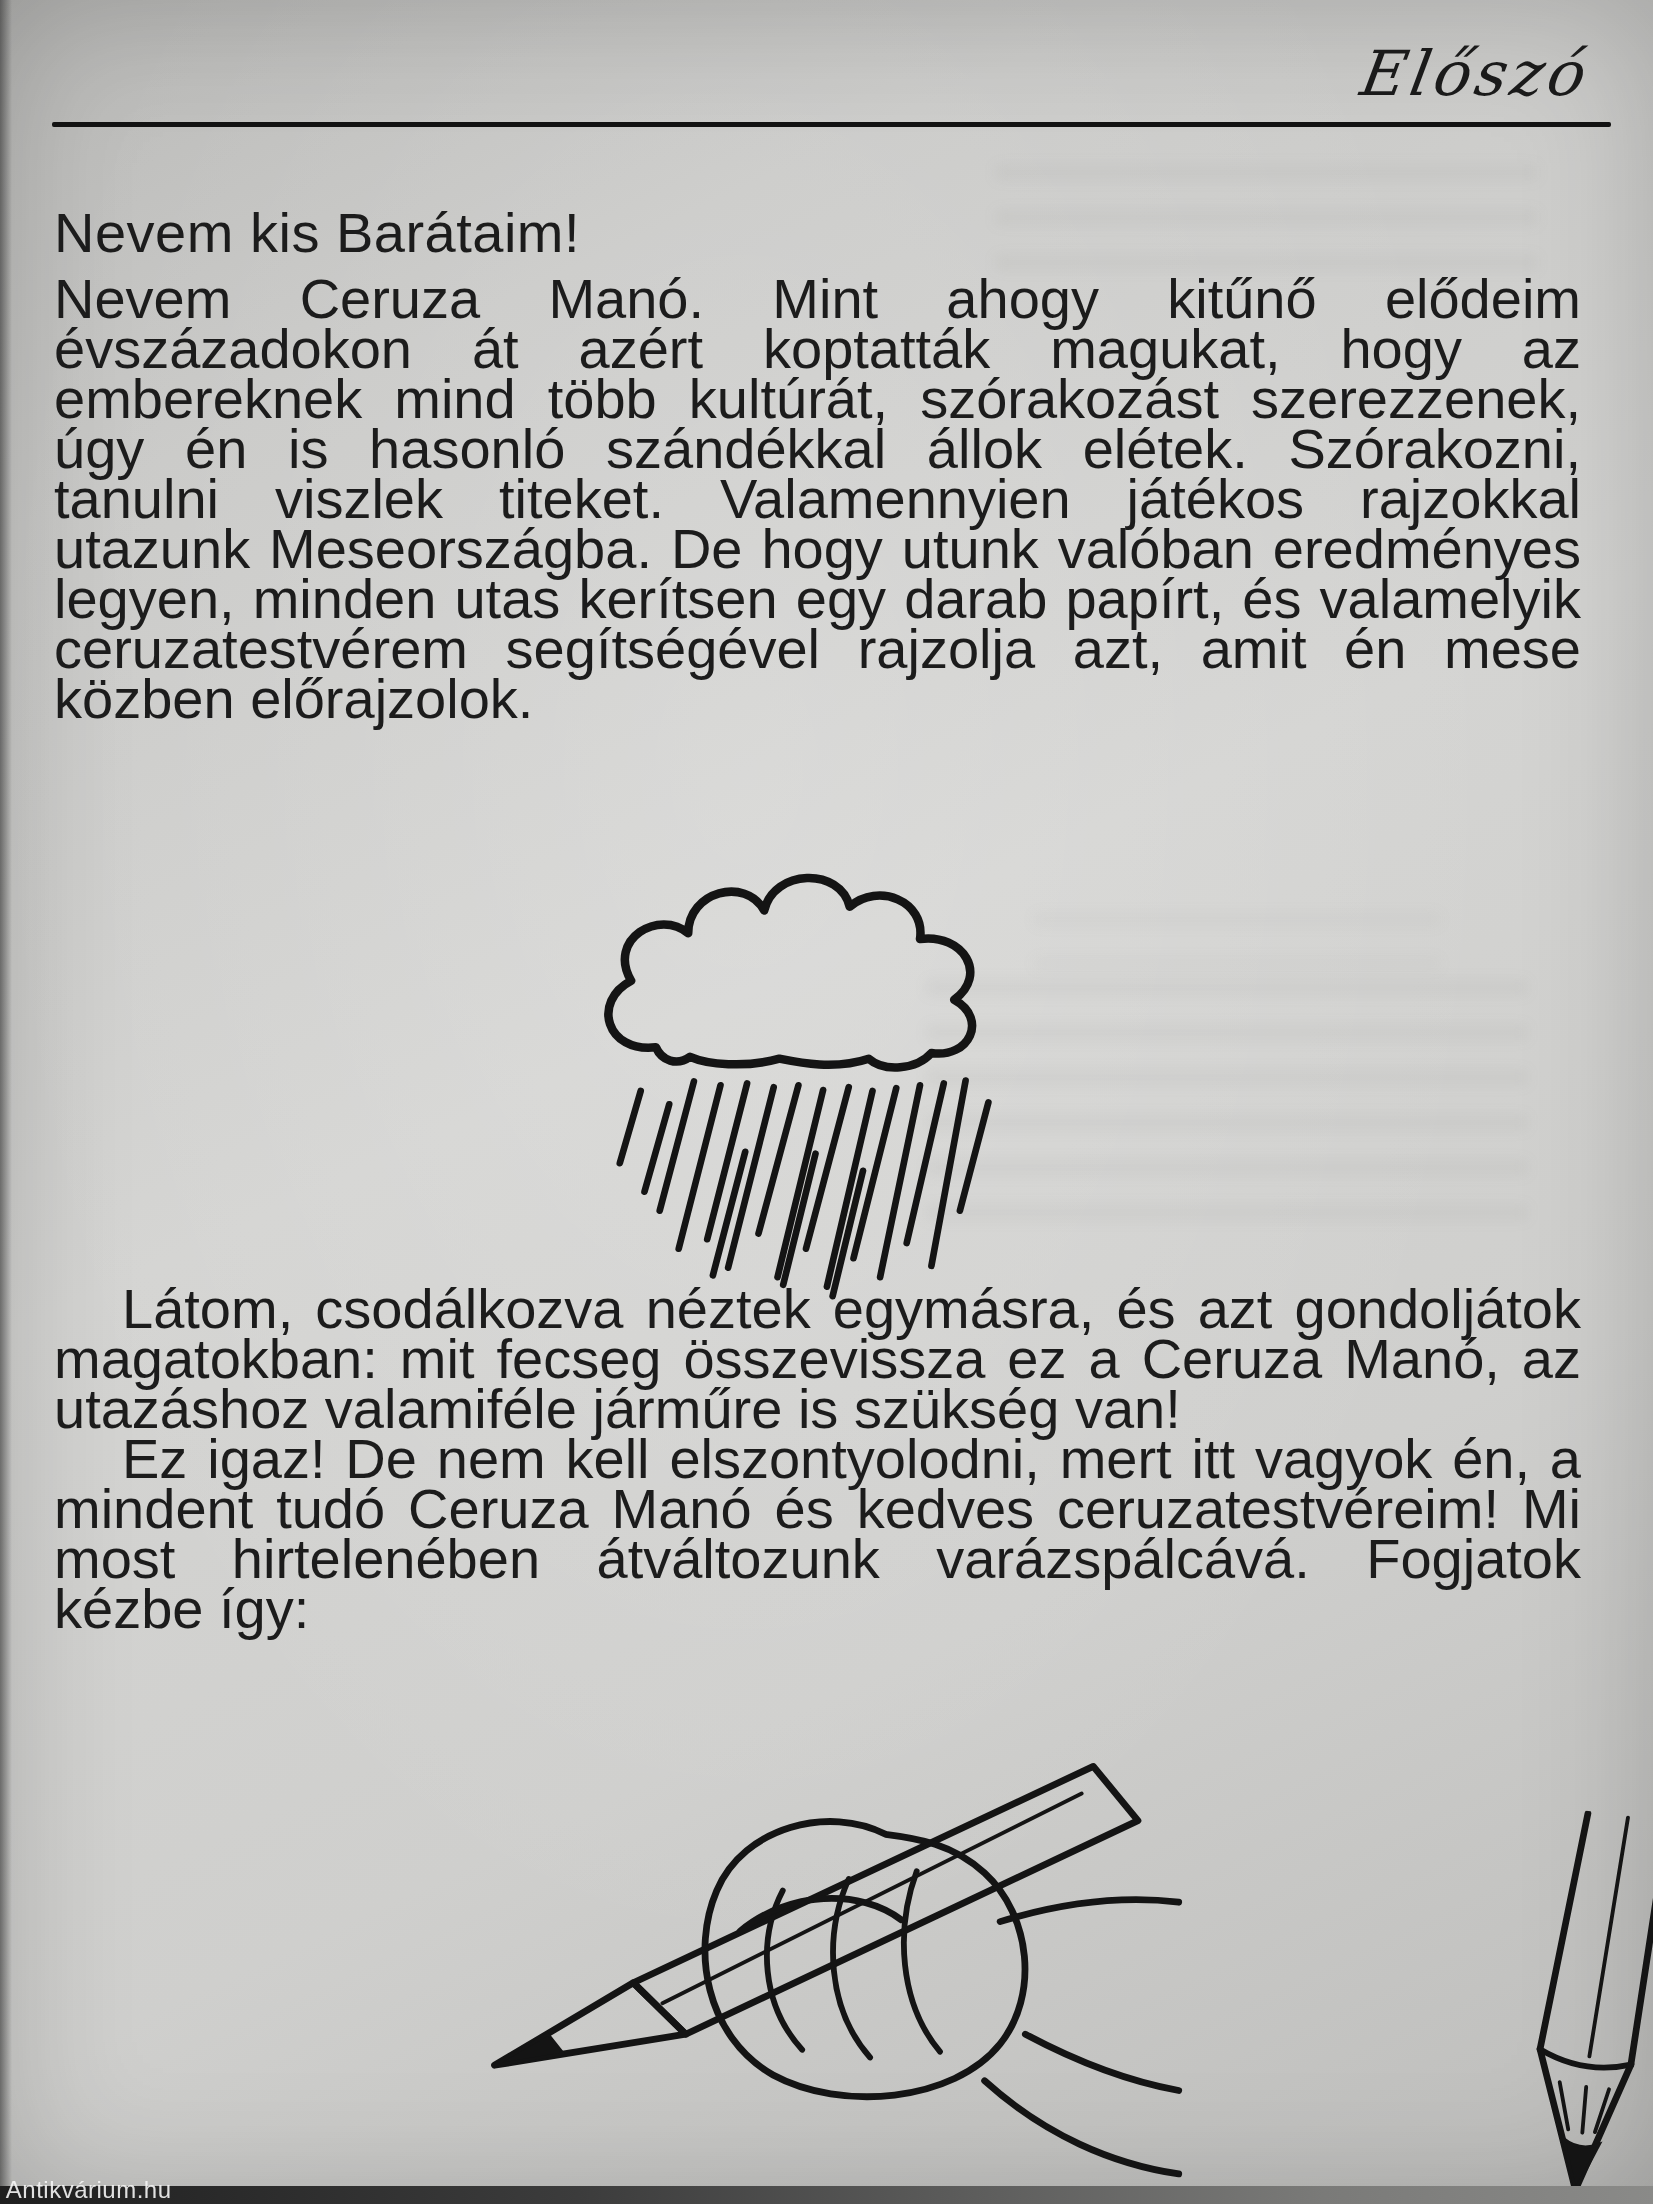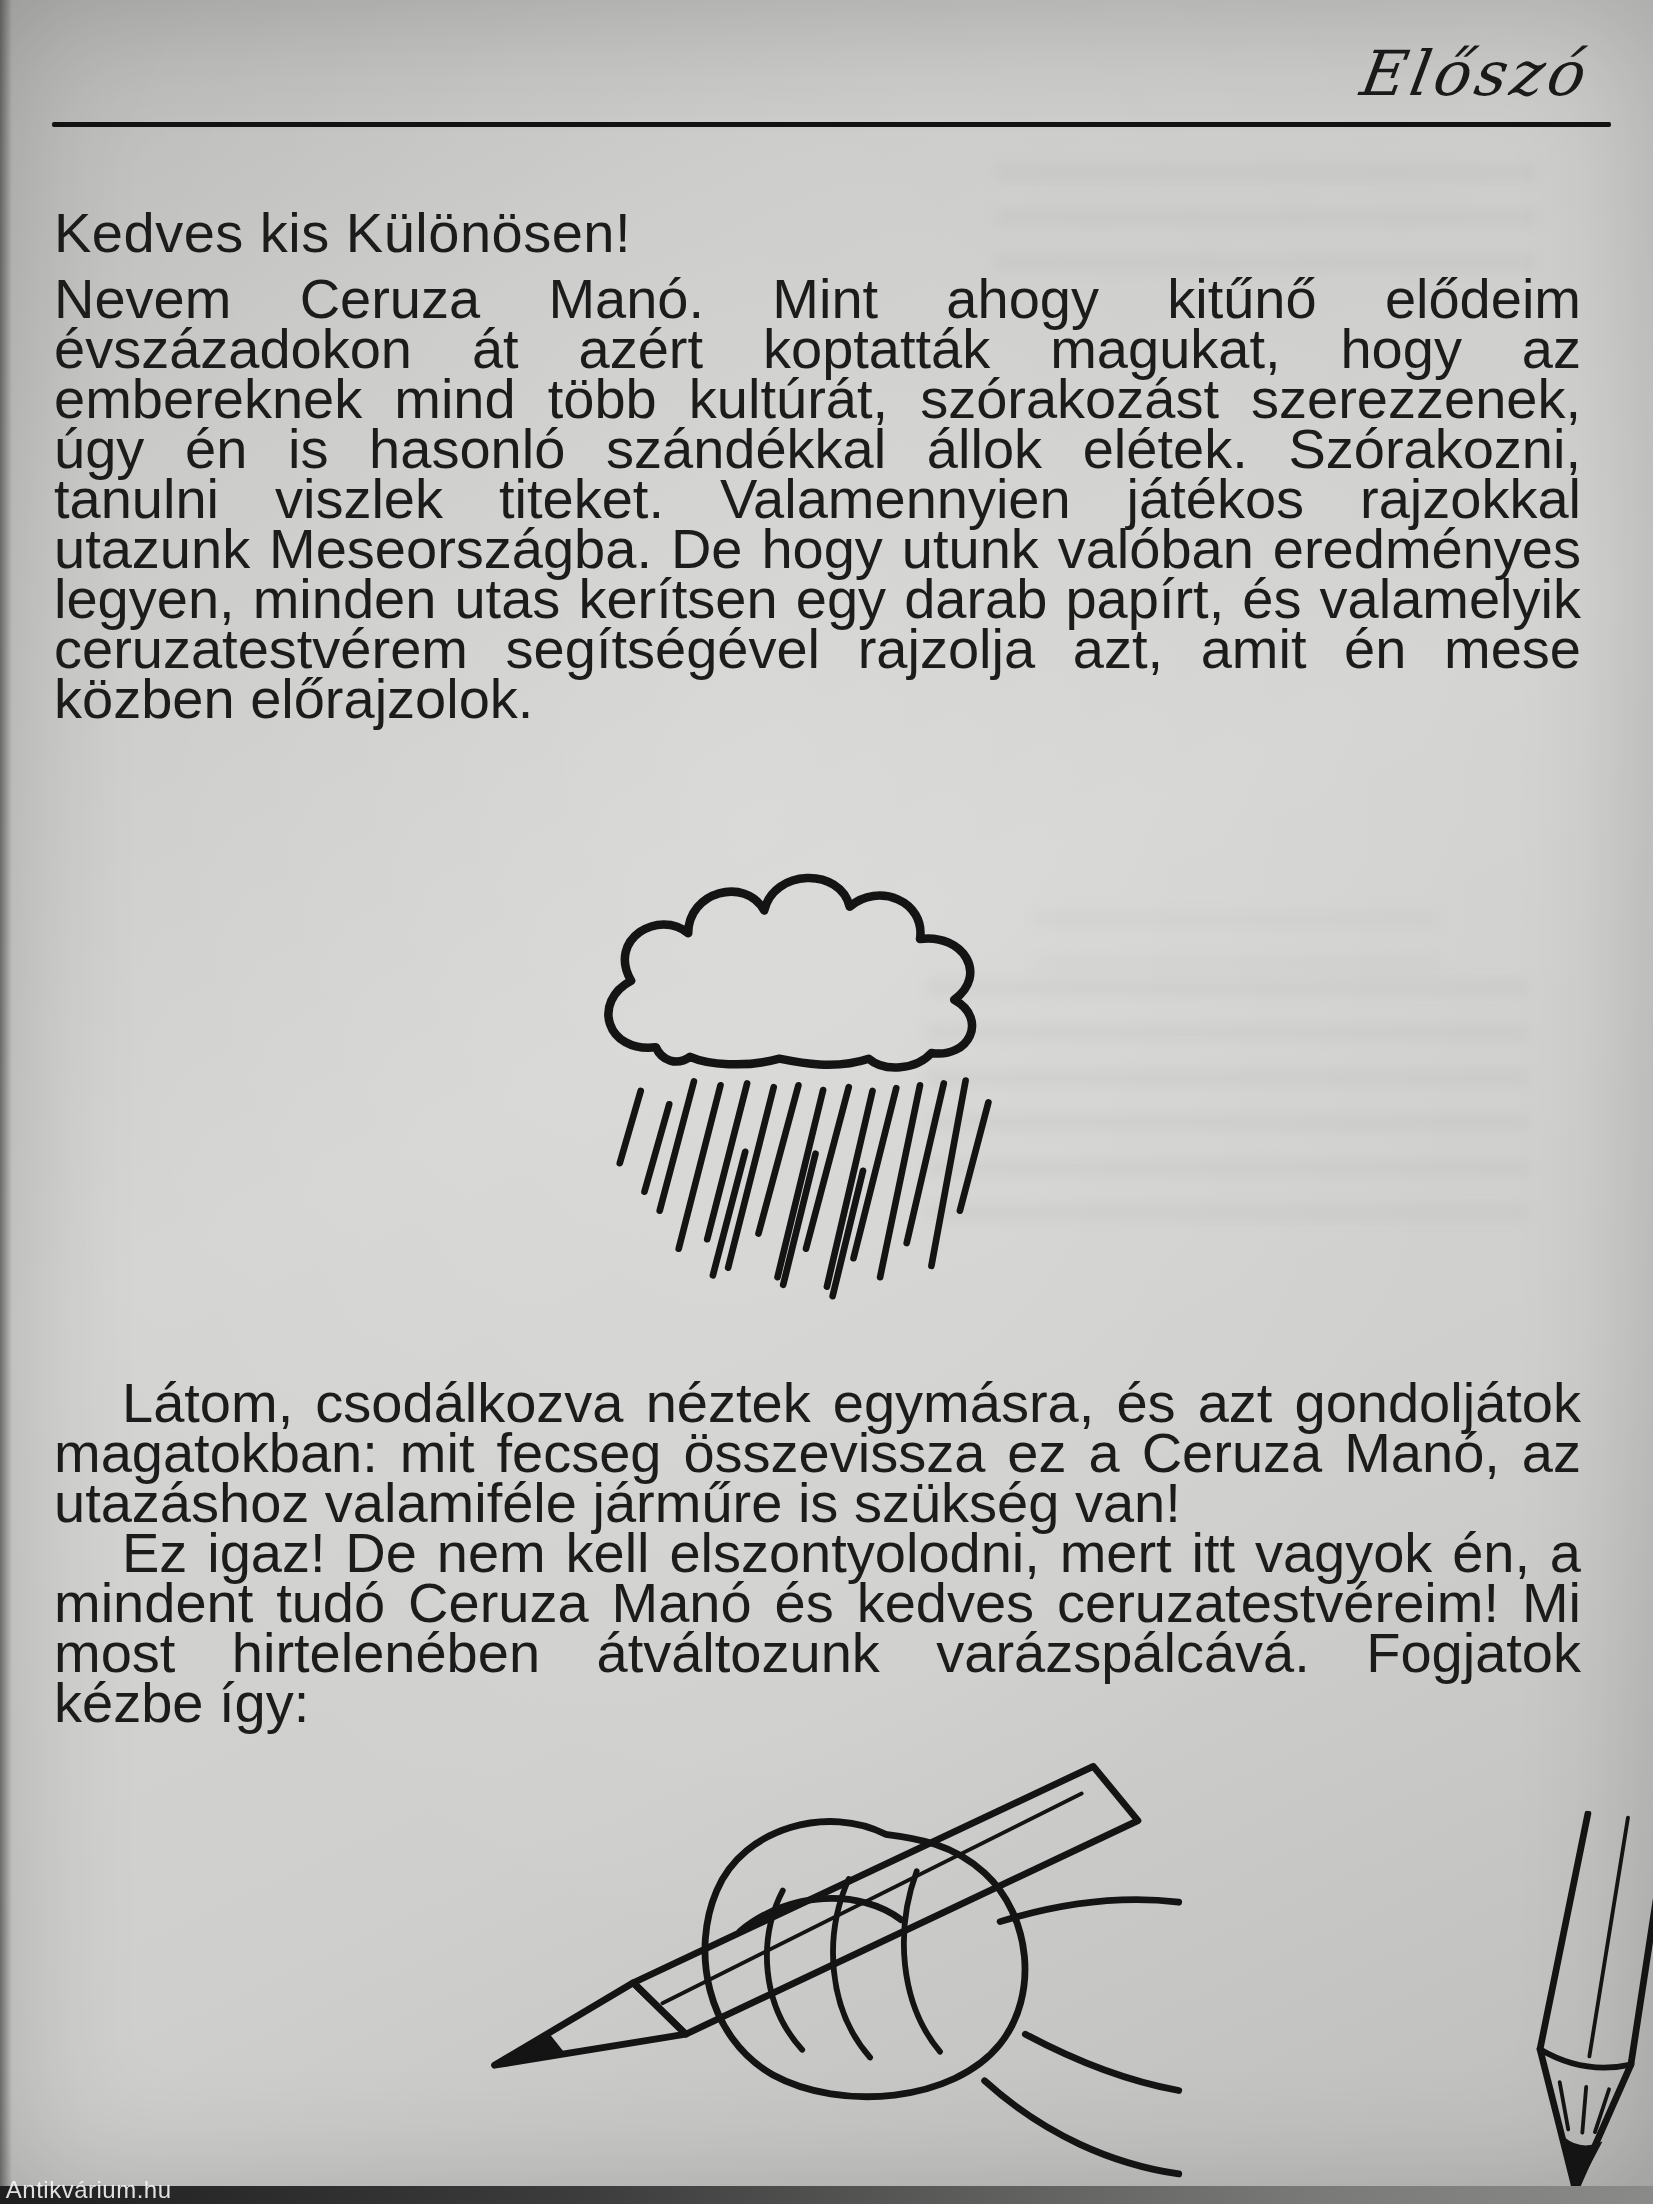--- a/index.html
+++ b/index.html
@@ -39,21 +39,21 @@
     font-size:56px;font-weight:400;letter-spacing:0.5px;
   }
   .textflow{
     position:absolute;left:54px;width:1527px;
     font-size:56px;line-height:50px;
     text-align:justify;
   }
   .textflow p{margin:0;}
   .textflow p.indent{text-indent:68px;}
   #flow-top{top:274px;}
-  #flow-bottom{top:1378px;}
+  #flow-bottom{top:1284px;}
   .illu{position:absolute;}
   #cloud-illu{left:578px;top:862px;width:456px;height:458px;}
   #hand-illu{left:291px;top:1745px;width:902px;height:460px;}
   #corner-pencil-illu{left:1539px;top:1813px;width:115px;height:388px;transform:rotate(6deg);}
   .ghost{
     position:absolute;
     background:repeating-linear-gradient(
       180deg,
       rgba(130,130,128,0.16) 0px, rgba(130,130,128,0.16) 15.5px,
       rgba(0,0,0,0) 15.5px, rgba(0,0,0,0) 45px);
@@ -78,21 +78,21 @@
 
   <div class="edge-left"></div>
 
   <div class="ghost" id="ghost-1"></div>
   <div class="ghost" id="ghost-2"></div>
   <div class="ghost" id="ghost-3"></div>
 
   <div class="script-title">Előszó</div>
   <div class="header-rule"></div>
 
-  <h1 class="page-heading">Kedves kis Különösen!</h1>
+  <h1 class="page-heading">Nevem kis Barátaim!</h1>
 
   <div class="textflow" id="flow-top">
     <p>Nevem Ceruza Manó. Mint ahogy kitűnő elődeim évszázadokon át azért koptatták magukat, hogy az embereknek mind több kultúrát, szórakozást szerezzenek, úgy én is hasonló szándékkal állok elétek. Szórakozni, tanulni viszlek titeket. Valamennyien játékos rajzokkal utazunk Meseországba. De hogy utunk valóban eredményes legyen, minden utas kerítsen egy darab papírt, és valamelyik ceruzatestvérem segítségével rajzolja azt, amit én mese közben előrajzolok.</p>
   </div>
 
   <svg class="illu" id="cloud-illu" viewBox="0 0 480 472" aria-hidden="true">
     <path class="ink" stroke-width="9" fill="#d5d5d3" d="M 82 190
          C 30 196, 14 142, 56 120
          C 30 76, 86 44, 116 70
          C 116 26, 176 10, 196 46

